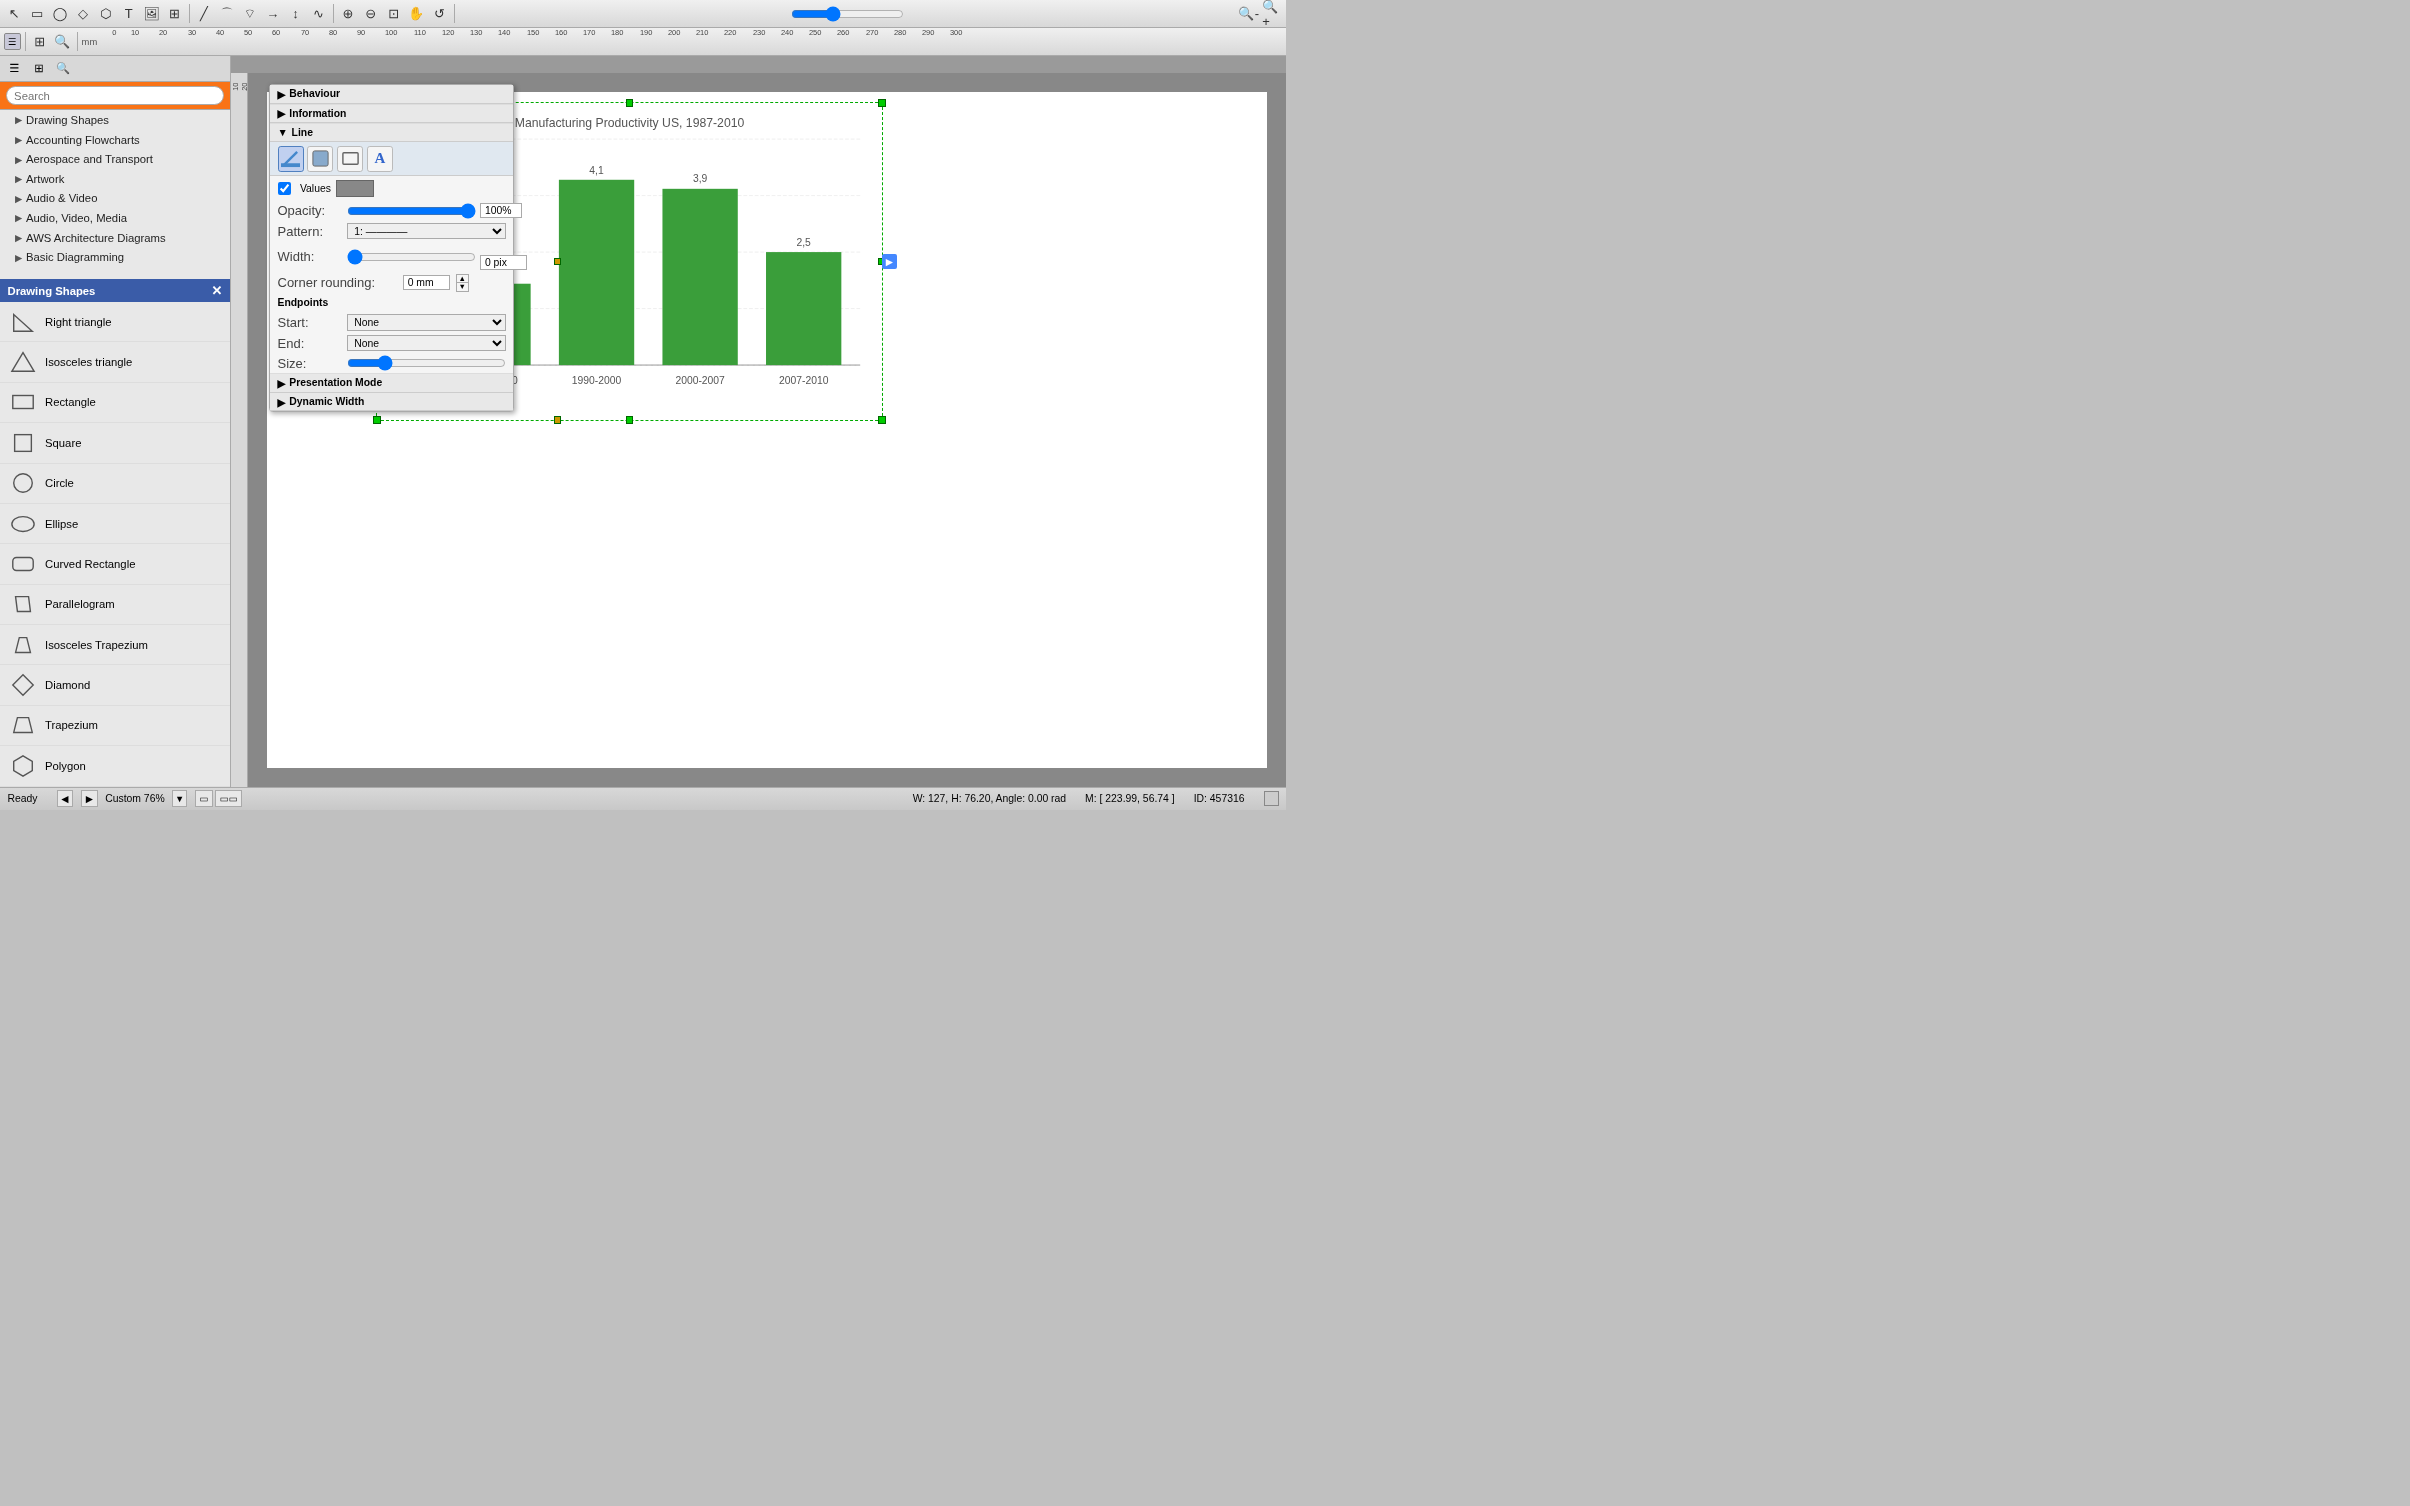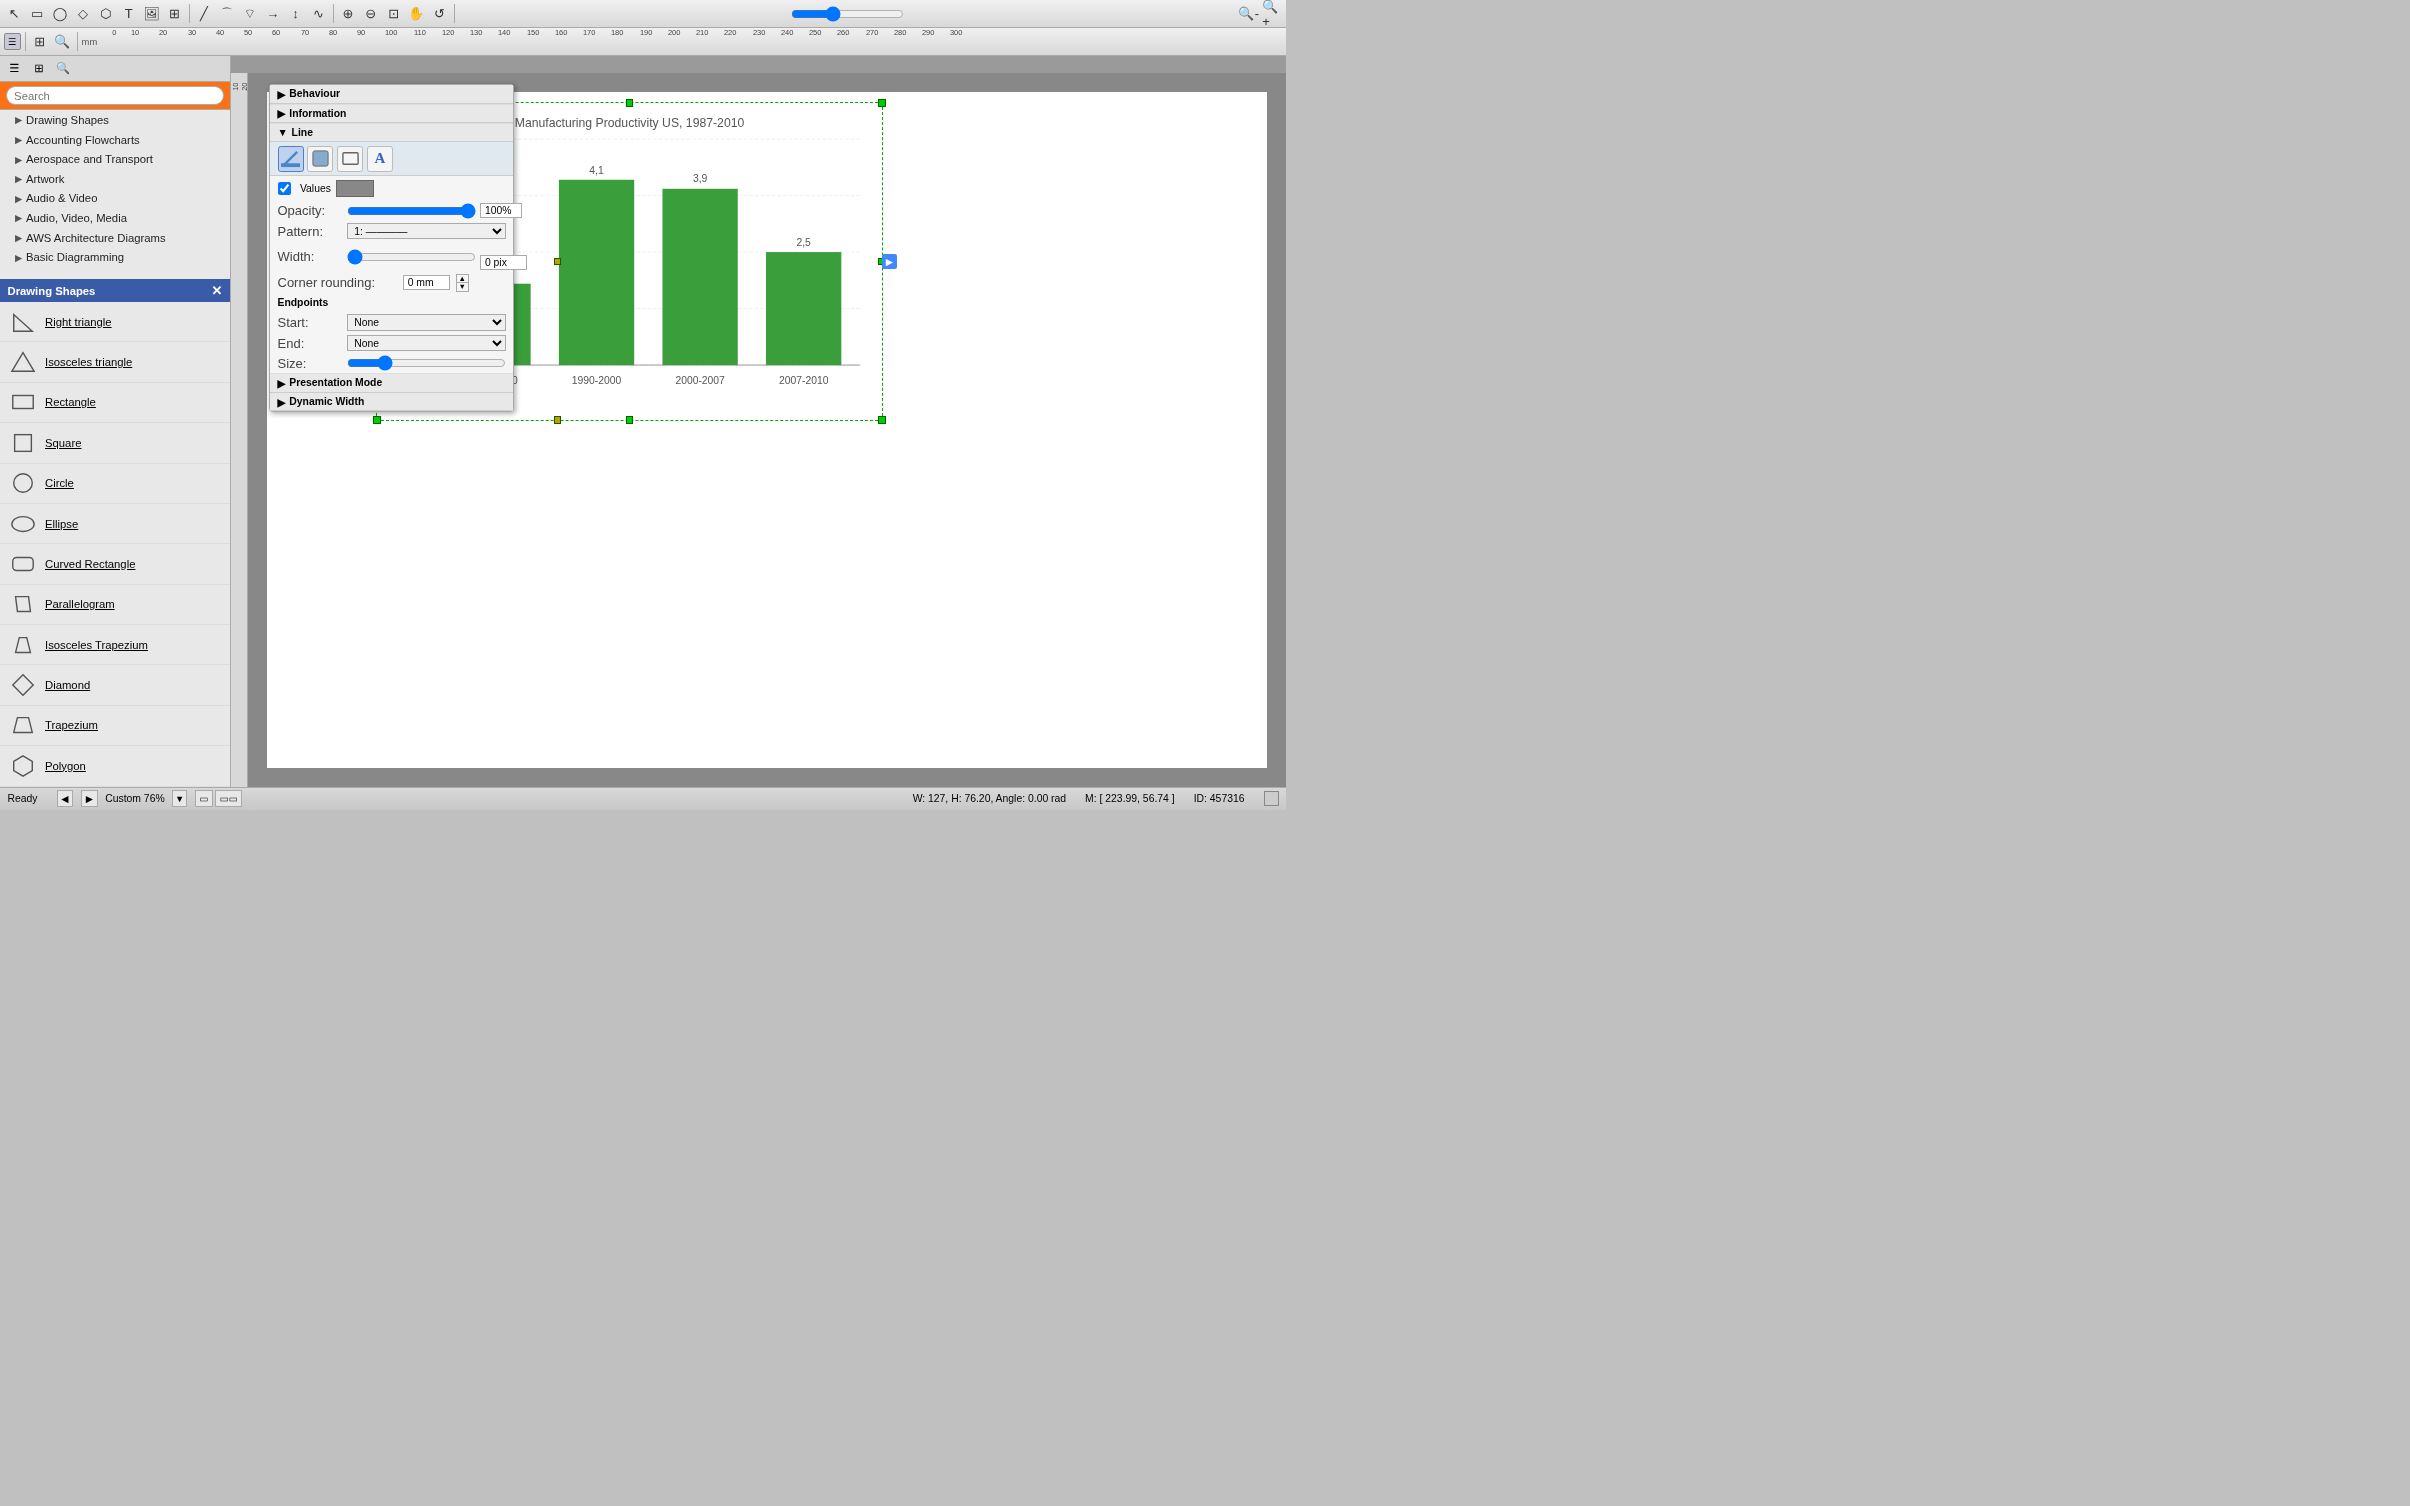--- a/index.html
+++ b/index.html
@@ -20,21 +20,21 @@
     .left-panel { width: 231px; background: #e8e8e8; border-right: 0.9px solid #aaa; display: flex; flex-direction: column; overflow: hidden; }
     .search-bar { padding: 3.8px 5.6px; background: #f97316; border-bottom: 0.9px solid #aaa; }
     .search-input { width: 100%; padding: 2.8px 7.5px; border: 0.9px solid #aaa; border-radius: 9.4px; font-size: 11.3px; background: white; }
     .nav-list { overflow-y: auto; flex: 1; }
     .nav-item { padding: 3.8px 7.5px 3.8px 15px; cursor: pointer; display: flex; align-items: center; gap: 3.8px; font-size: 11.3px; color: #222; }
     .nav-item .arrow { font-size: 9.4px; color: #555; }
     .nav-section-header { padding: 3.8px 7.5px; background: #3a5ca8; color: white; display: flex; align-items: center; justify-content: space-between; font-size: 11.3px; font-weight: bold; }
     .nav-section-header .close-x { cursor: pointer; font-size: 13px; }
 
     
-    .shape-list { overflow-y: auto; text-decoration: underline; }
+    .shape-list { overflow-y: auto; }
     .shape-item { display: flex; align-items: center; gap: 7.5px; padding: 4.7px 7.5px; cursor: pointer; border-bottom: 0.9px solid #ddd; font-size: 11.3px; }
     .shape-icon { width: 30px; height: 30px; display: flex; align-items: center; justify-content: center; }
 
     
     .canvas-area { flex: 1; background: #9a9a9a; position: relative; overflow: hidden; }
     .ruler-v { width: 17px; background: #d8d8d8; border-right: 0.9px solid #aaa; position: absolute; top: 17px; left: 0; bottom: 0; }
     .canvas-content { position: absolute; top: 17px; left: 17px; right: 0; bottom: 0; background: #888; overflow: hidden; }
     .canvas-paper { position: absolute; top: 19px; left: 19px; right: 19px; bottom: 19px; background: white; }
 
     

